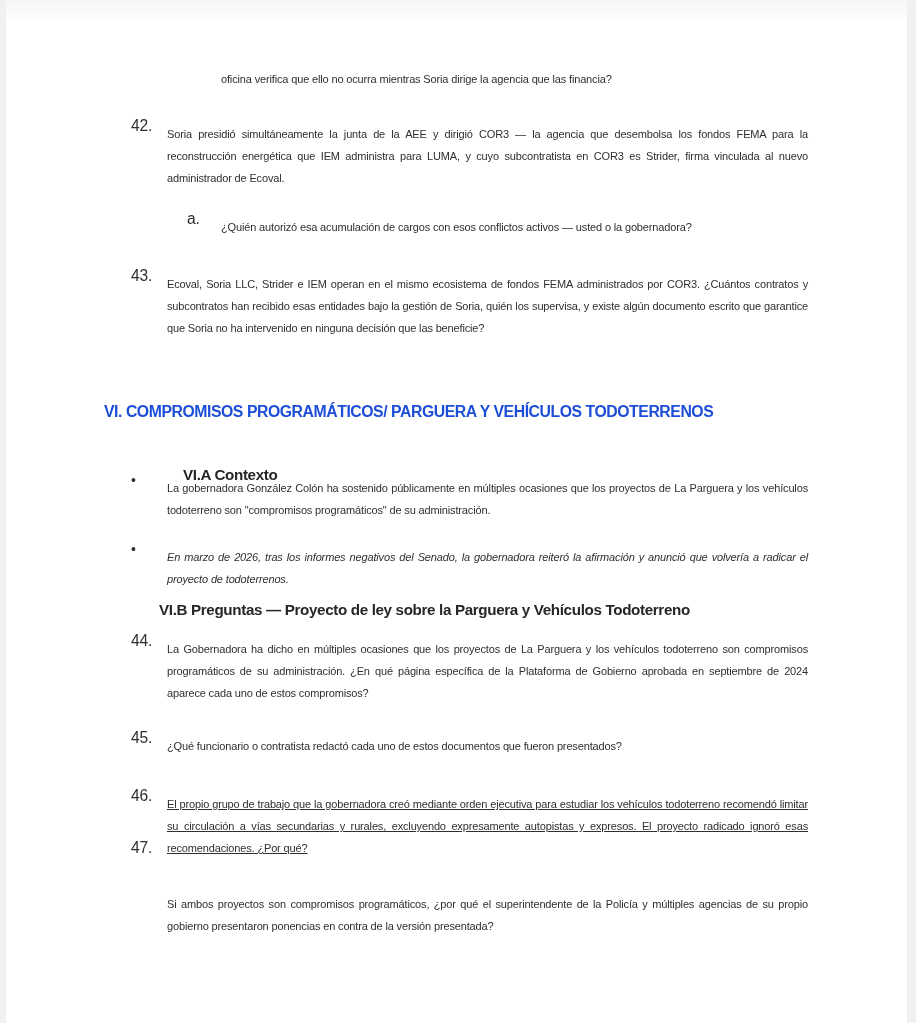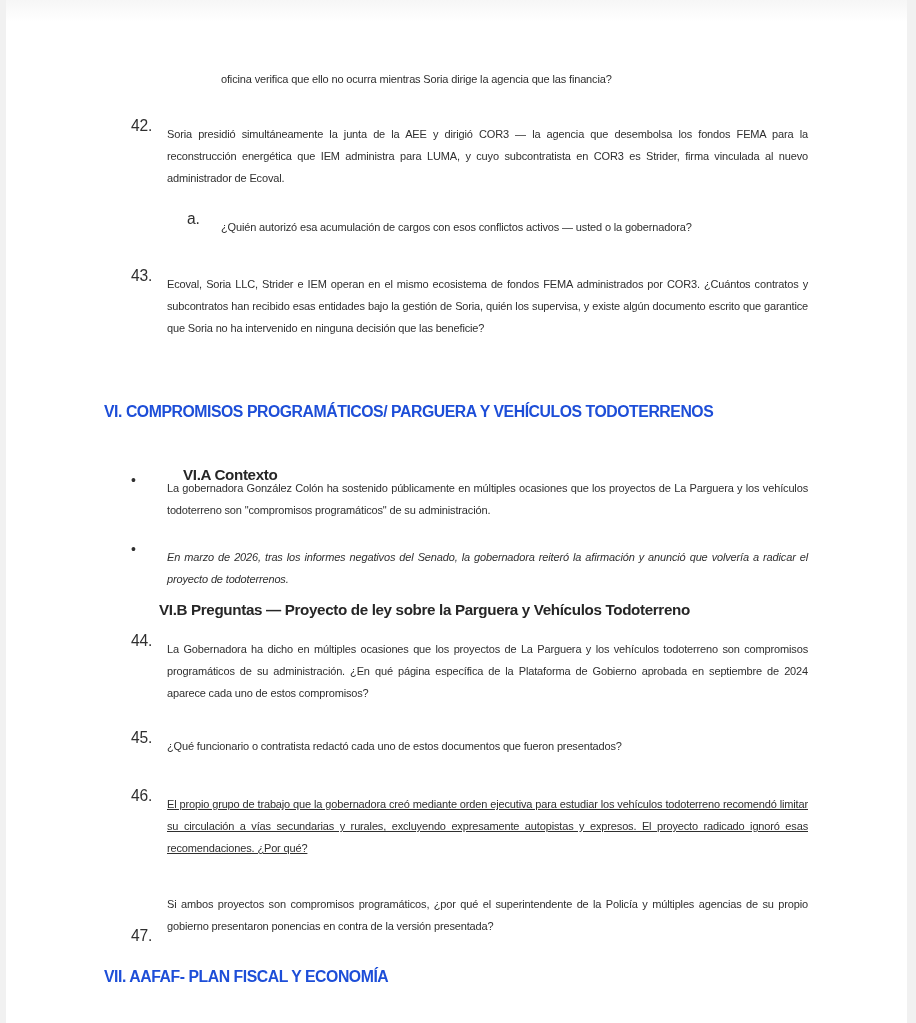--- a/index.html
+++ b/index.html
@@ -101,18 +101,17 @@
 
   <span class="num" style="left:131px; top:630px;">44.</span>
   <p class="p" style="left:159px; top:630px; width:641px;">La Gobernadora ha dicho en múltiples ocasiones que los proyectos de La Parguera y los vehículos todoterreno son compromisos programáticos de su administración. ¿En qué página específica de la Plataforma de Gobierno aprobada en septiembre de 2024 aparece cada uno de estos compromisos?</p>
 
   <span class="num" style="left:131px; top:727px;">45.</span>
   <p class="p" style="left:159px; top:727px; width:641px;">¿Qué funcionario o contratista redactó cada uno de estos documentos que fueron presentados?</p>
 
   <span class="num" style="left:131px; top:785px;">46.</span>
   <p class="p" style="left:159px; top:785px; width:641px;text-decoration:underline;">El propio grupo de trabajo que la gobernadora creó mediante orden ejecutiva para estudiar los vehículos todoterreno recomendó limitar su circulación a vías secundarias y rurales, excluyendo expresamente autopistas y expresos. El proyecto radicado ignoró esas recomendaciones. ¿Por qué?</p>
 
-  <span class="num" style="left:131px; top:925px;">47.</span>
+  <span class="num" style="left:131px; top:837px;">47.</span>
   <p class="p" style="left:159px; top:885px; width:641px;">Si ambos proyectos son compromisos programáticos, ¿por qué el superintendente de la Policía y múltiples agencias de su propio gobierno presentaron ponencias en contra de la versión presentada?</p>
 
-  <div class="h1" style="left:104px; top:966px; white-space:nowrap;">VII. AAFAF- PLAN FISCAL Y ECONOMÍA</div>
 
 </div>
 
 </body></html>

